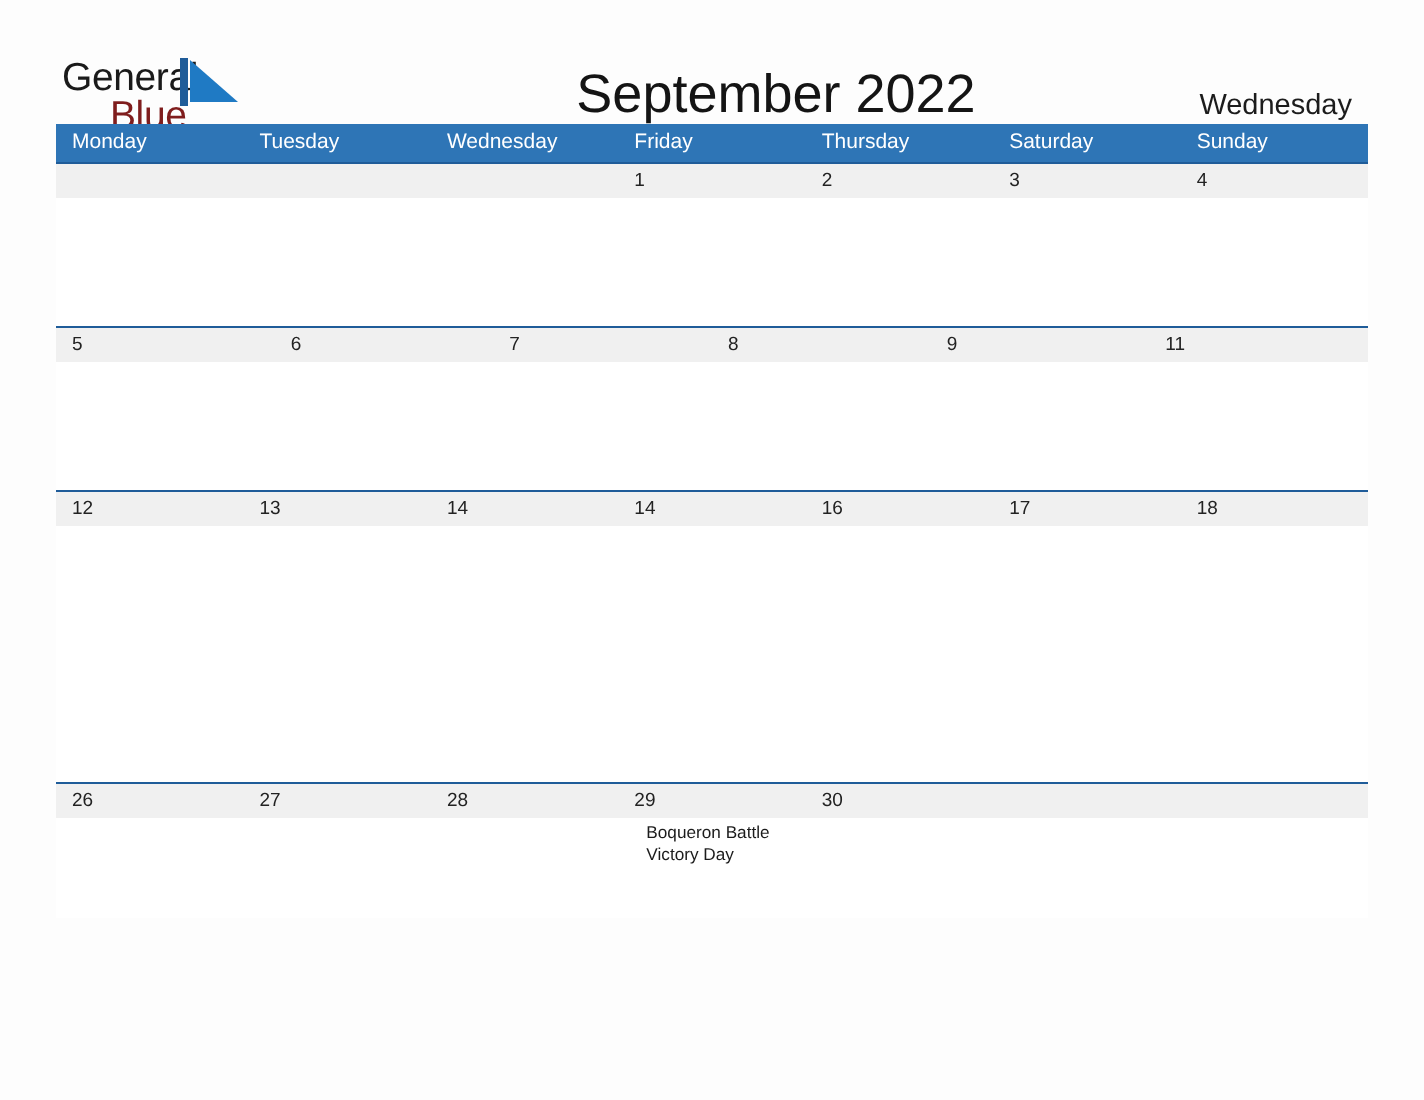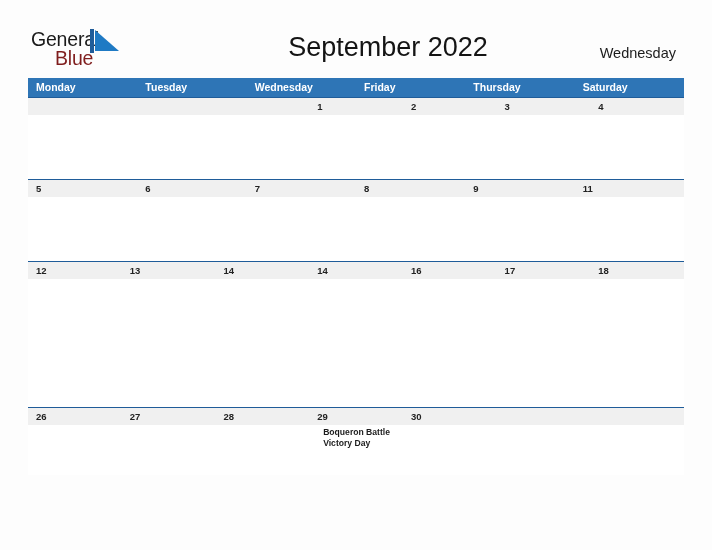--- a/index.html
+++ b/index.html
@@ -81,23 +81,22 @@
     right: 36px;
     top: 45px;
     font-size: 14.5px;
     color: #1c1c1c;
   }
 
   
   .cal {
     position: absolute;
     left: 28px;
-    top: 78px;
+    top: 62px;
     width: 656px;
-    font-weight: bold;
   }
   .weekdays {
     display: flex;
     width: 100%;
     height: 19px;
     background: #2e75b6;
   }
   .weekday {
     flex: 1 1 0;
     color: #ffffff;
@@ -172,20 +171,21 @@
   </div>
 
   <div class="cal">
     <div class="weekdays">
       <div class="weekday">Monday</div>
       <div class="weekday">Tuesday</div>
       <div class="weekday">Wednesday</div>
       <div class="weekday">Friday</div>
       <div class="weekday">Thursday</div>
       <div class="weekday">Saturday</div>
+      <div class="weekday">Sunday</div>
     </div>
 
     <div class="week">
       <div class="week-dates">
         <div class="daynum"></div>
         <div class="daynum"></div>
         <div class="daynum"></div>
         <div class="daynum">1</div>
         <div class="daynum">2</div>
         <div class="daynum">3</div>

